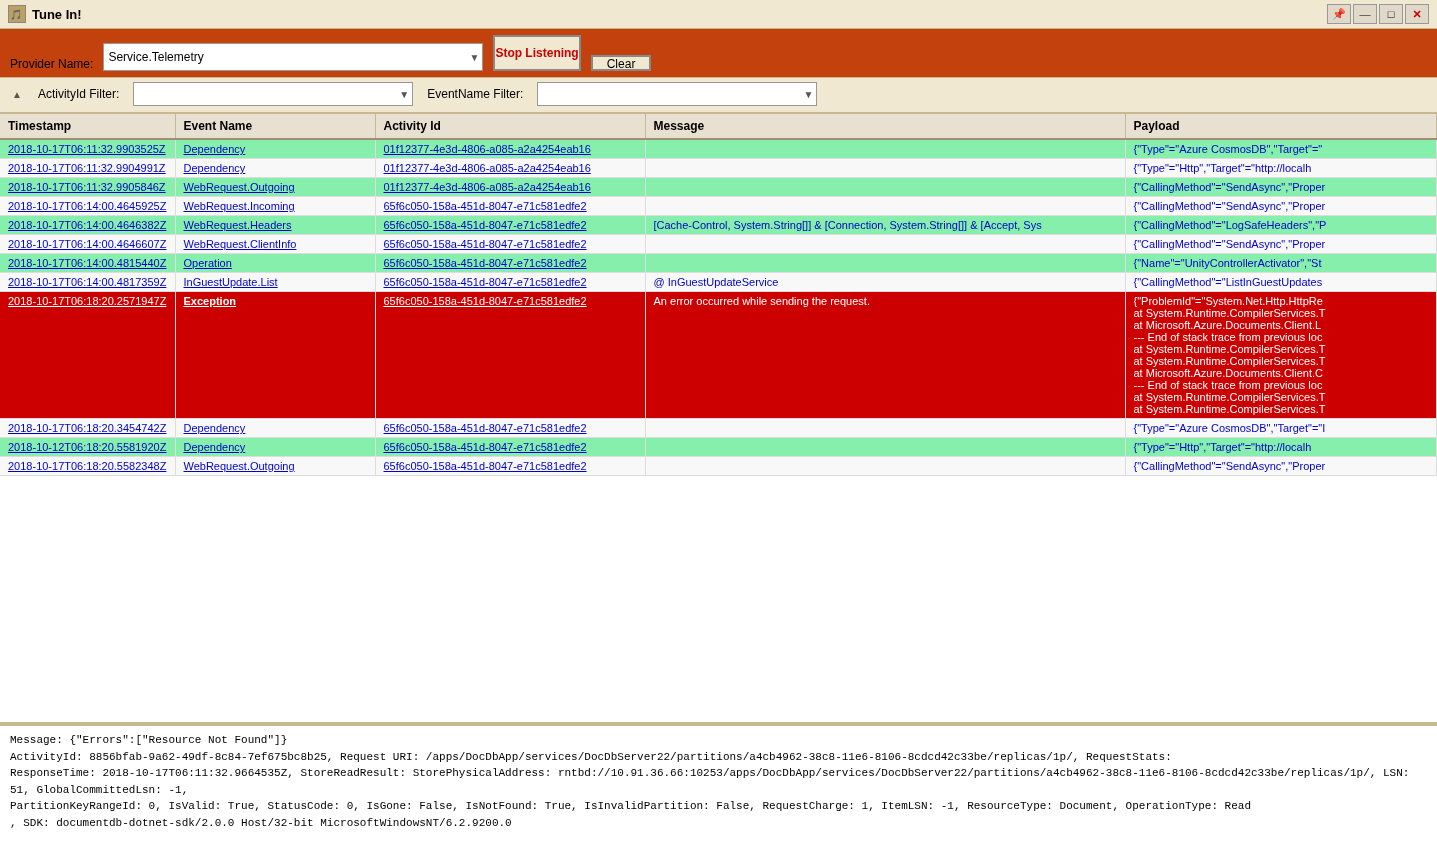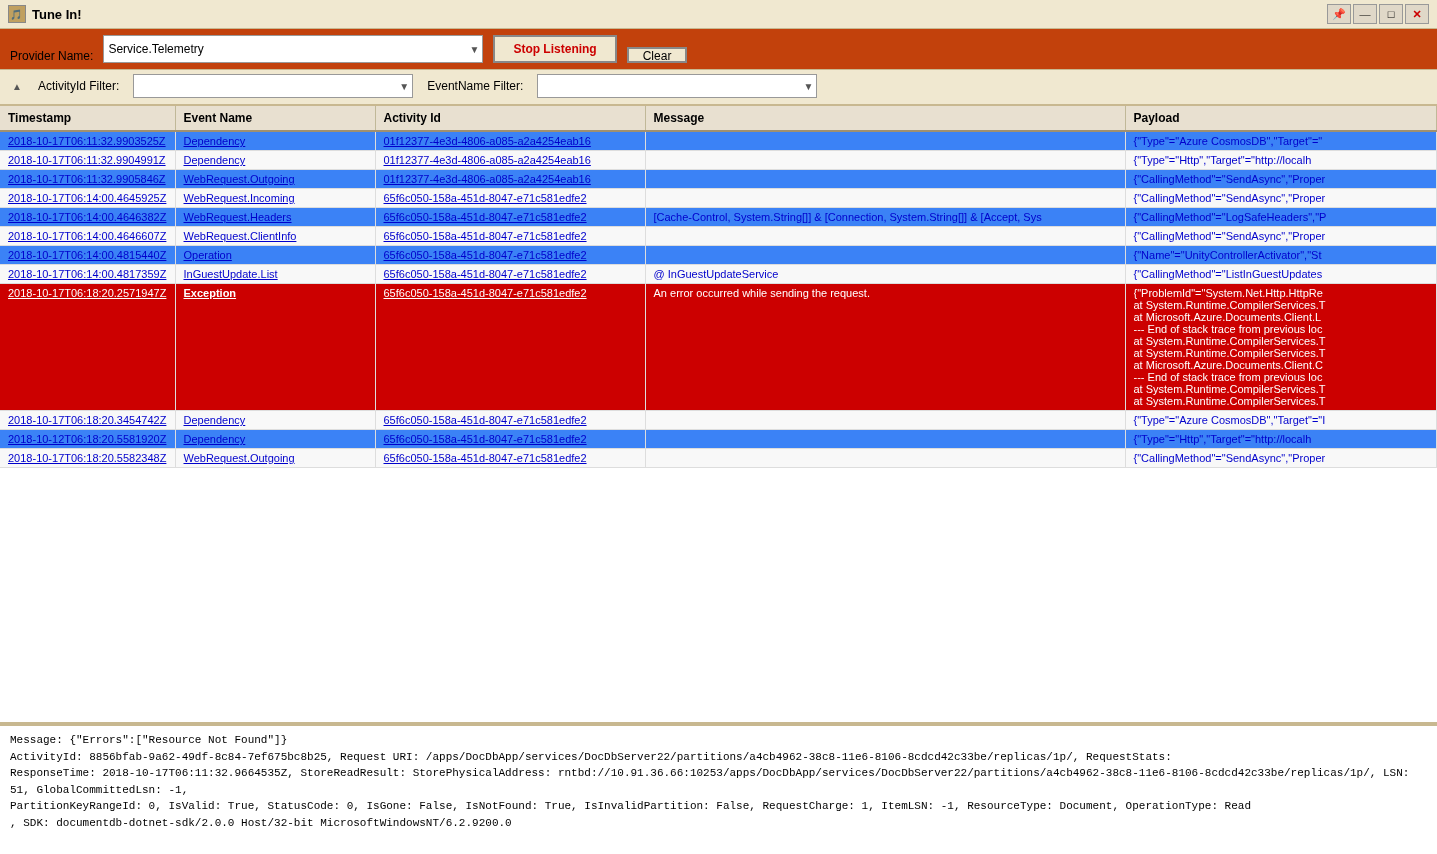--- a/index.html
+++ b/index.html
@@ -90,22 +90,22 @@
       content: '▼';
       position: absolute;
       right: 4px;
       top: 50%;
       transform: translateY(-50%);
       font-size: 10px;
       pointer-events: none;
       color: #555;
     }
     .btn-stop {
-      height: 28px;
-      padding: 0 18px;
+      height: 36px;
+      padding: 0 0;
       background: #f0e8d0;
       border: 2px solid #888;
       color: #cc0000;
       font-weight: bold;
       font-size: 12px;
       cursor: pointer;
     }
     .btn-clear {
       height: 16px;
       padding: 0 14px;
@@ -190,21 +190,21 @@
       white-space: nowrap;
       overflow: hidden;
       text-overflow: ellipsis;
     }
     .col-timestamp { width: 175px; }
     .col-eventname { width: 200px; }
     .col-activityid { width: 270px; }
     .col-message { width: 480px; }
     .col-payload { width: auto; }
 
-    .row-normal td { color: #0000cc; background: #3b82f6; }
+    .row-normal td { color: #0000cc; background: #86efac; }
     .row-normal:nth-child(even) td { background: #f8f8f8; }
     .row-exception td { color: white; background: #cc0000; }
 
     .link-blue { color: #0000cc; }
 
     
     .table-container::-webkit-scrollbar { width: 14px; }
     .table-container::-webkit-scrollbar-track { background: #e0d8c8; }
     .table-container::-webkit-scrollbar-thumb { background: #b0a890; border: 1px solid #8a8070; }
 

